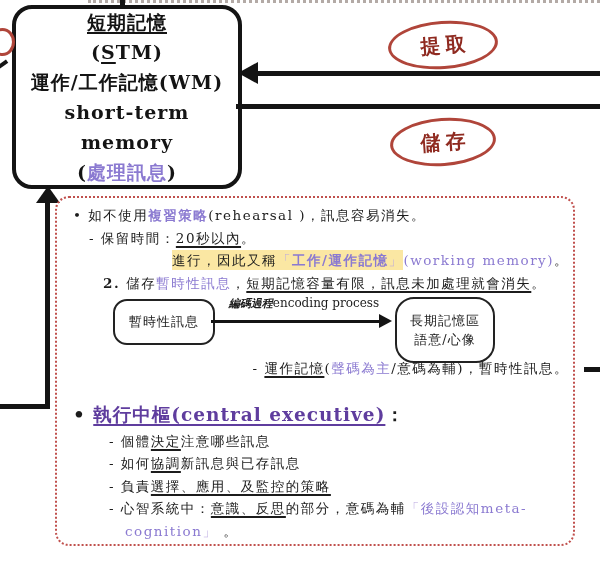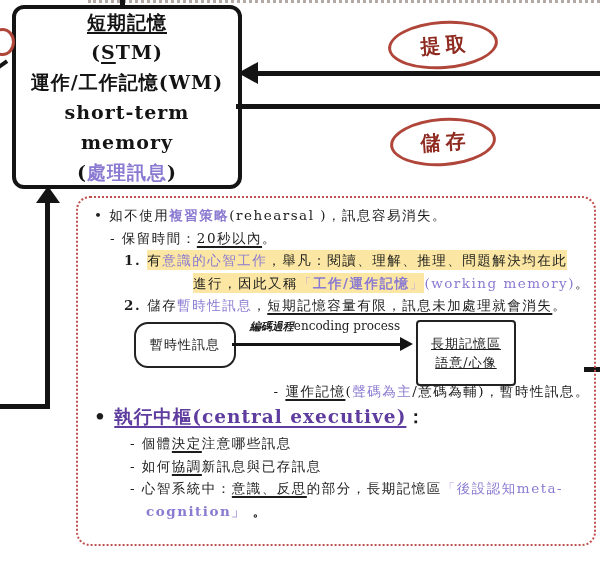--- a/index.html
+++ b/index.html
@@ -17,21 +17,21 @@
     position:relative;width:600px;height:561px;background:#ffffff;overflow:hidden;
     font-family:"DejaVu Serif","Liberation Serif",serif;color:var(--ink);
   }
 
   
   .top-dots{position:absolute;left:88px;top:0;width:512px;height:0;border-top:3px dotted #b3aaa6;}
 
   
   .stm-box{
     position:absolute;left:12px;top:5px;width:222px;height:176px;background:#fff;
-    border:4.5px solid var(--ink);border-radius:12px;
+    border:4.5px solid var(--ink);border-radius:20px;
     display:flex;flex-direction:column;align-items:center;justify-content:center;
     font-size:19px;line-height:30px;letter-spacing:1px;font-weight:600;text-align:center;
   }
   .stm-connector{position:absolute;left:120px;top:0;width:5px;height:7px;background:var(--ink);}
 
   
   .shaft{position:absolute;background:var(--ink);}
   .retrieve-shaft{left:257px;top:71px;width:343px;height:5px;}
   .retrieve-head{position:absolute;left:238px;top:62px;width:0;height:0;
     border-right:20px solid var(--ink);border-top:11px solid transparent;border-bottom:11px solid transparent;}
@@ -54,55 +54,55 @@
     border-bottom:17px solid var(--ink);border-left:12px solid transparent;border-right:12px solid transparent;}
 
   
   .edge-red-circle{position:absolute;left:-10px;top:28px;width:19px;height:22px;
     border:3.5px solid var(--accent-red);border-radius:50%;}
   .edge-black-dash{position:absolute;left:-2px;top:62px;width:10px;height:4px;background:var(--ink);transform:rotate(-35deg);}
   .right-black-dash{position:absolute;left:584px;top:367px;width:16px;height:5px;background:var(--ink);}
 
   
   .panel{
-    position:absolute;left:76px;top:196px;width:520px;height:350px;box-sizing:border-box;
+    position:absolute;left:55px;top:196px;width:520px;height:350px;box-sizing:border-box;
     border:2.5px dotted var(--panel-border);border-radius:14px;
     padding:6px 4px 0 8px;font-size:13.5px;letter-spacing:1.5px;color:#1c1c1c;
   }
   .pline{line-height:22.5px;white-space:nowrap;}
   .la{padding-left:8px;}
   .lb{padding-left:24px;}
   .lc{padding-left:38px;}
   .ld{padding-left:62px;text-align:right;}
   .le{padding-left:38px;}
   .lf{padding-left:28px;text-align:right;}
-  .lg{padding-left:8px;font-size:18.5px;line-height:30px;margin-top:0;letter-spacing:1px;font-weight:bold;}
+  .lg{padding-left:8px;font-size:18.5px;line-height:30px;margin-top:20px;letter-spacing:1px;font-weight:bold;}
   .lsub{padding-left:44px;}
-  .ll{padding-left:60px;font-weight:bold;}
+  .ll{padding-left:60px;}
 
   
   .sg-purple{color:var(--purple);}
   .sg-deep{color:var(--deep-purple);}
   .sg-light{color:var(--light-purple);}
   .sg-u{text-decoration:underline;text-underline-offset:3px;text-decoration-thickness:1.5px;}
   .sg-hl{background:var(--highlight);padding:2px 0;}
   .sg-b{font-weight:bold;}
 
   
   .flow{position:relative;height:60px;margin-top:3px;letter-spacing:1px;}
   .flow-left{position:absolute;left:48px;top:2px;width:98px;height:42px;border:2.5px solid #222;
     border-radius:14px;display:flex;align-items:center;justify-content:center;font-size:13px;background:#fff;}
   .flow-shaft{position:absolute;left:146px;top:23px;width:172px;height:3px;background:var(--ink);}
   .flow-head{position:absolute;left:314px;top:17px;width:0;height:0;
     border-left:13px solid var(--ink);border-top:7.5px solid transparent;border-bottom:7.5px solid transparent;}
   .flow-label{position:absolute;left:148px;top:-1px;width:182px;text-align:center;font-size:12px;letter-spacing:0;}
   .flow-label .zh{font-style:italic;font-size:11px;font-weight:bold;}
   .flow-right{position:absolute;left:330px;top:0;width:96px;height:62px;border:2.5px solid #222;
-    border-radius:4px;display:flex;flex-direction:column;align-items:center;justify-content:center;
-    font-size:13px;line-height:19px;background:#fff;z-index:2;text-decoration:underline;}
+    border-radius:19px;display:flex;flex-direction:column;align-items:center;justify-content:center;
+    font-size:13px;line-height:19px;background:#fff;z-index:2;}
 </style>
 </head>
 <body>
 
 <div class="canvas">
 
   <div class="top-dots"></div>
 
   <div class="stm-connector"></div>
   <div class="stm-box">
@@ -129,21 +129,20 @@
   <div class="shaft left-arrow-v"></div>
   <div class="left-arrow-head"></div>
 
   <div class="edge-red-circle"></div>
   <div class="edge-black-dash"></div>
   <div class="right-black-dash"></div>
 
   <div class="panel">
     <div class="pline la"><span>• 如不使用</span><span class="sg-purple sg-b">複習策略</span><span>(rehearsal )，訊息容易消失。</span></div>
     <div class="pline lb"><span>- 保留時間：</span><span class="sg-u">20秒以內</span><span>。</span></div>
-    <div class="pline lc"><span class="sg-b">1. </span><span class="sg-hl">有</span><span class="sg-purple sg-hl">意識的心智工作</span><span class="sg-hl">，舉凡：閱讀、理解、推理、問題解決均在此</span></div>
     <div class="pline ld"><span class="sg-hl">進行，因此又稱</span><span class="sg-light sg-hl">「</span><span class="sg-purple sg-hl sg-b">工作/運作記憶</span><span class="sg-light sg-hl">」</span><span class="sg-purple">(working memory)</span><span>。</span></div>
     <div class="pline le"><span class="sg-b">2. </span><span>儲存</span><span class="sg-purple">暫時性訊息</span><span>，</span><span class="sg-u">短期記憶容量有限，訊息未加處理就會消失</span><span>。</span></div>
 
     <div class="flow">
       <div class="flow-left">
         <span>暫時性訊息</span>
       </div>
       <div class="flow-label">
         <span class="zh">編碼過程</span><span>encoding process</span>
       </div>
@@ -152,17 +151,18 @@
       <div class="flow-right">
         <div>長期記憶區</div>
         <div>語意/心像</div>
       </div>
     </div>
 
     <div class="pline lf"><span>- </span><span class="sg-u">運作記憶</span><span>(</span><span class="sg-purple">聲碼為主</span><span>/意碼為輔)，暫時性訊息。</span></div>
     <div class="pline lg"><span>• </span><span class="sg-deep sg-u sg-b">執行中樞(central executive)</span><span>：</span></div>
     <div class="pline lsub"><span>- 個體</span><span class="sg-u">決定</span><span>注意哪些訊息</span></div>
     <div class="pline lsub"><span>- 如何</span><span class="sg-u">協調</span><span>新訊息與已存訊息</span></div>
-    <div class="pline lsub"><span>- 心智系統中：</span><span class="sg-u">意識、反思</span><span>的部分，長期記憶區</span><span class="sg-light">「</span><span class="sg-purple">後設認知meta-</span></div>
+    <div class="pline lsub"><span>- 負責</span><span class="sg-u">選擇、應用、及監控的策略</span></div>
+    <div class="pline lsub"><span>- 心智系統中：</span><span class="sg-u">意識、反思</span><span>的部分，意碼為輔</span><span class="sg-light">「</span><span class="sg-purple">後設認知meta-</span></div>
     <div class="pline ll"><span class="sg-purple">cognition</span><span class="sg-light">」</span><span> 。</span></div>
   </div>
 
 </div>
 
 </body></html>

